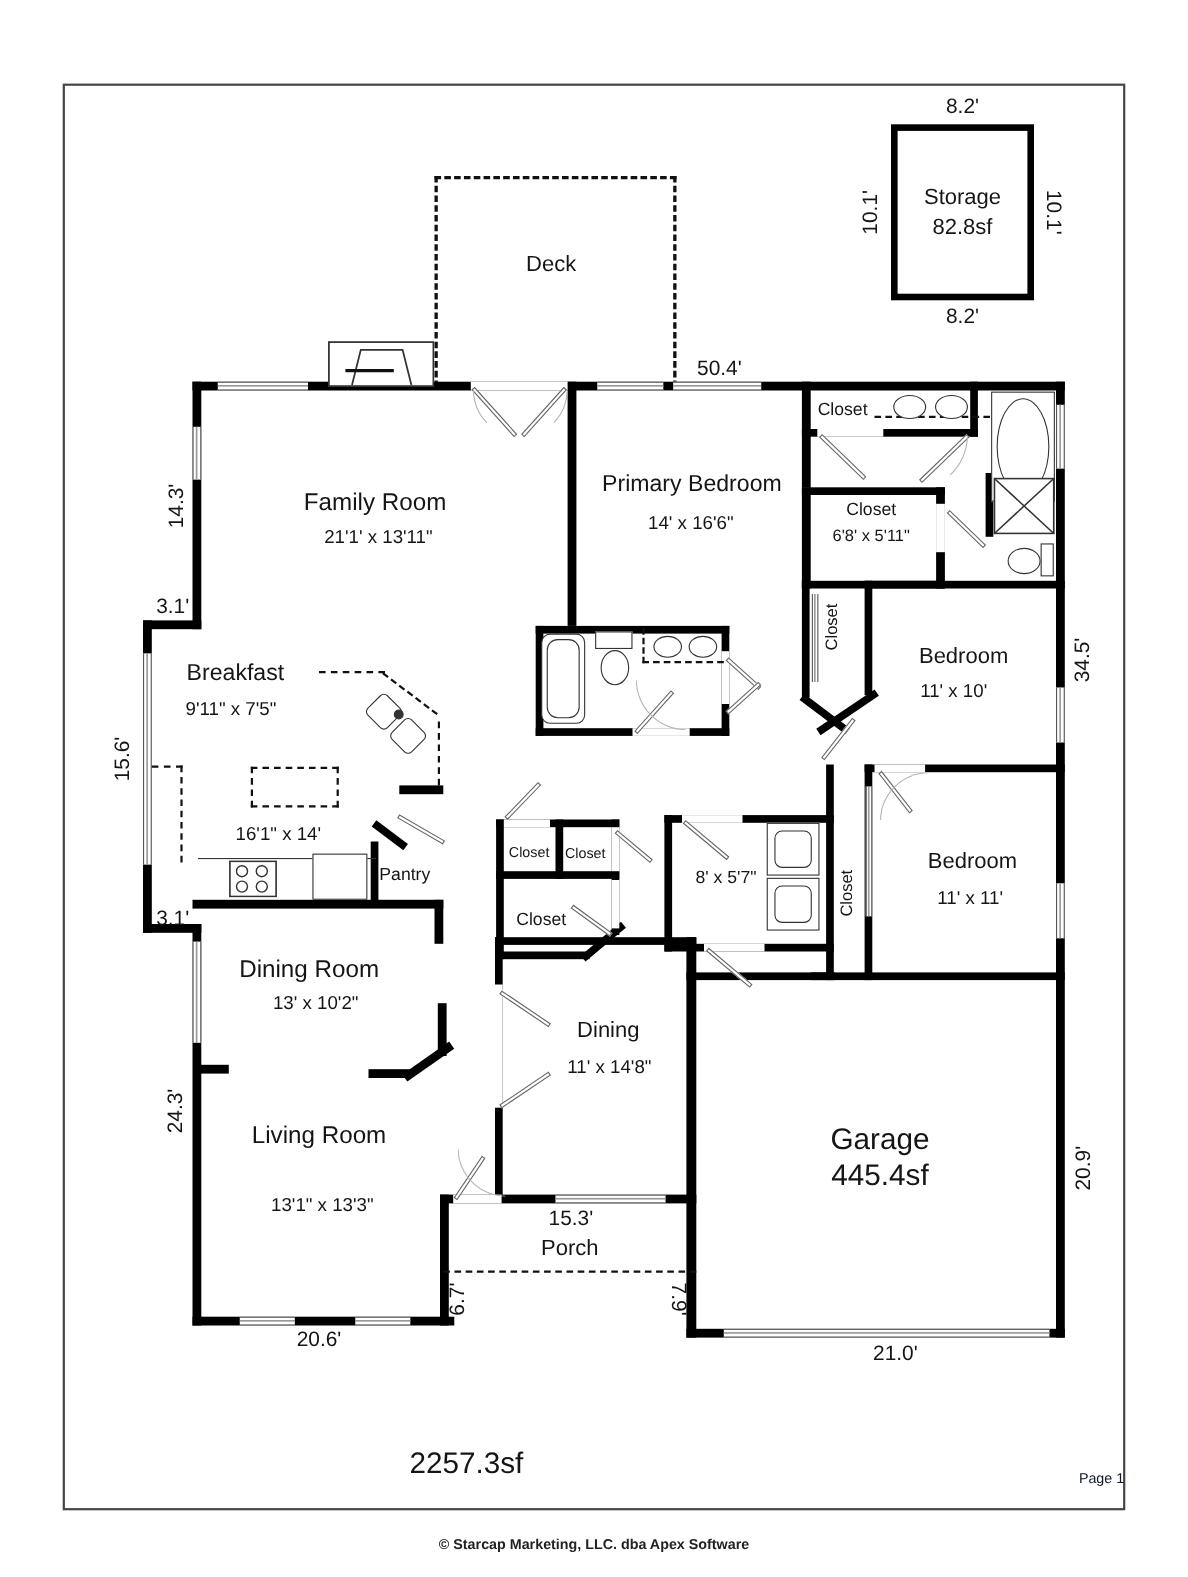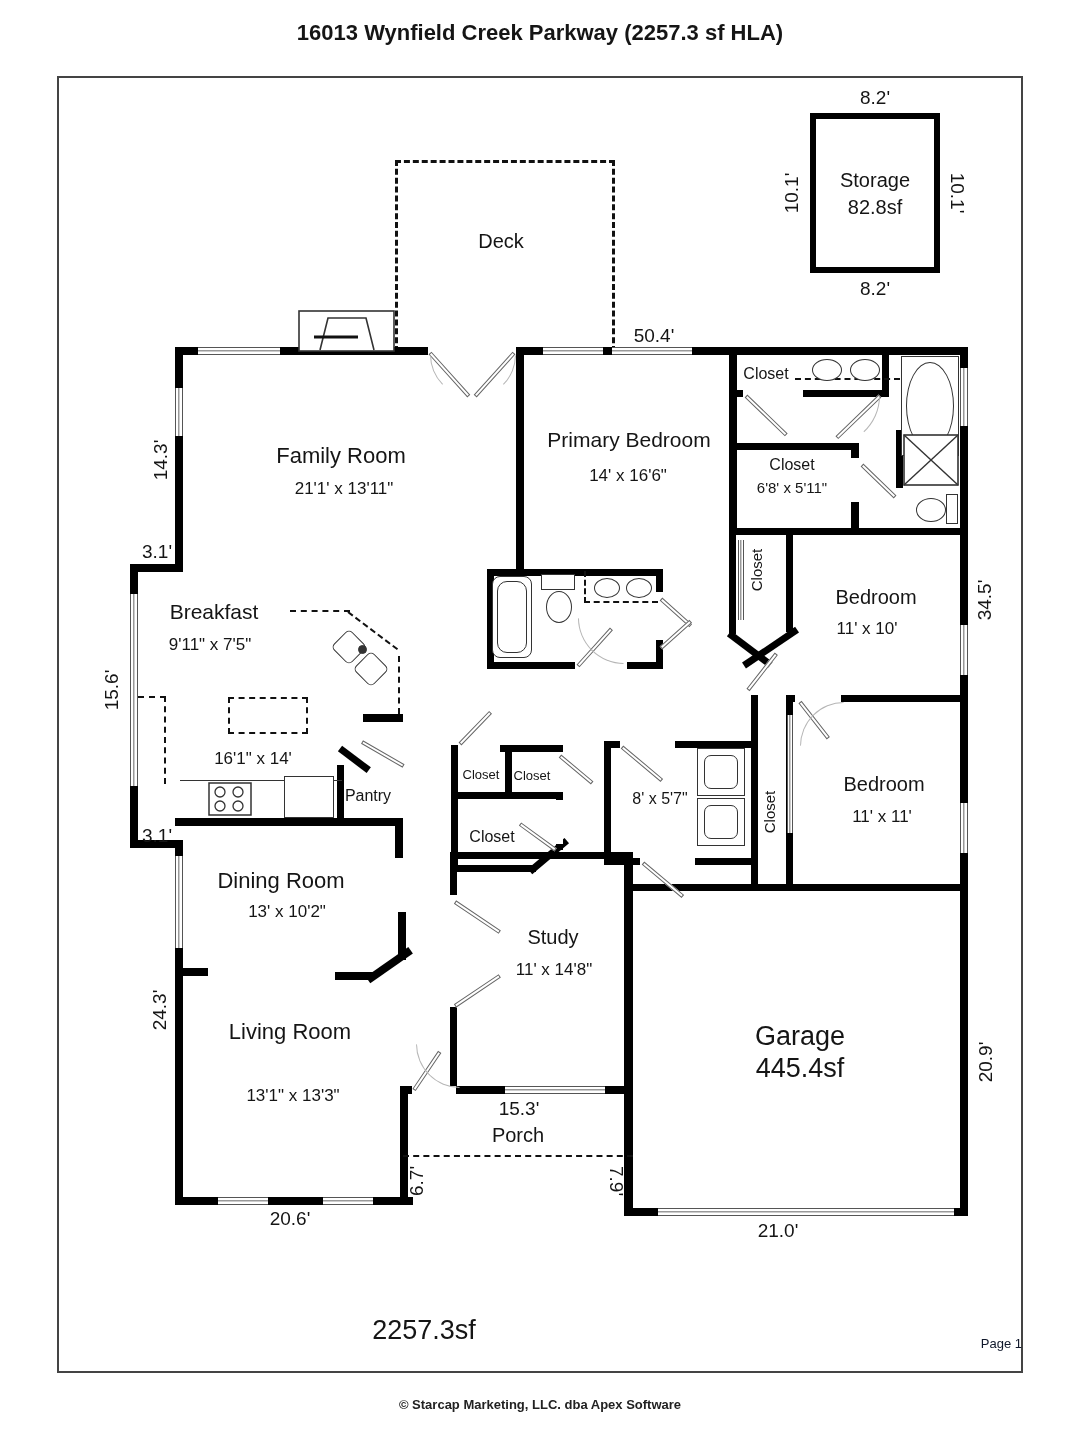--- a/index.html
+++ b/index.html
@@ -35,21 +35,20 @@
   #footer-copy{position:absolute;left:540px;top:1404px;transform:translate(-50%,-50%);
                font-size:13px;font-weight:bold;color:#222}
   #footer-page{position:absolute;right:58px;top:1336px;font-size:13px;color:#0f172a}
 </style>
 </head>
 <body>
 
 <div id="page">
 
   <div id="sheet"></div>
-  <div class="lbl s22 b" style="left:540px;top:33px">16013 Wynfield Creek Parkway (2257.3 sf HLA)</div>
 
   <div style="position:absolute;left:810px;top:113px;width:130px;height:160px;border:6px solid #000;box-sizing:border-box"></div>
   <div class="lbl s19" style="left:875px;top:98px">8.2'</div>
   <div class="lbl s19" style="left:875px;top:289px">8.2'</div>
   <div class="lbl s19 rot" style="left:792px;top:193px">10.1'</div>
   <div class="lbl s19 rot90" style="left:957px;top:193px">10.1'</div>
   <div class="lbl s20" style="left:875px;top:180px">Storage</div>
   <div class="lbl s20" style="left:875px;top:207px">82.8sf</div>
 
   <div class="dashrect" style="left:395px;top:160px;width:220px;height:192px;border-width:3.5px"></div>
@@ -228,21 +227,21 @@
   <div class="lbl s19" style="left:157px;top:552px">3.1'</div>
   <div class="lbl s19 rot" style="left:112px;top:690px">15.6'</div>
   <div class="lbl s19" style="left:157px;top:836px">3.1'</div>
   <div class="lbl s19 rot" style="left:160px;top:1010px">24.3'</div>
   <div class="lbl s19 rot" style="left:985px;top:600px">34.5'</div>
   <div class="lbl s19 rot" style="left:986px;top:1062px">20.9'</div>
   <div class="lbl s19" style="left:290px;top:1219px">20.6'</div>
   <div class="lbl s19" style="left:519px;top:1109px">15.3'</div>
   <div class="lbl s19 rot" style="left:417px;top:1181px">6.7'</div>
   <div class="lbl s19 rot90" style="left:616px;top:1181px">7.9'</div>
-  <div class="lbl s19" style="left:778px;top:1231px">21.0'</div>
+  <div class="lbl s19" style="left:814px;top:1231px">21.0'</div>
 
   <div class="lbl s22" style="left:341px;top:456px">Family Room</div>
   <div class="lbl s17" style="left:344px;top:489px">21'1' x 13'11"</div>
   <div class="lbl s21" style="left:629px;top:440px">Primary Bedroom</div>
   <div class="lbl s17" style="left:628px;top:476px">14' x 16'6"</div>
   <div class="lbl s16" style="left:766px;top:374px">Closet</div>
   <div class="lbl s16" style="left:792px;top:465px">Closet</div>
   <div class="lbl s15" style="left:792px;top:488px">6'8' x 5'11"</div>
   <div class="lbl s15 rot" style="left:757px;top:570px">Closet</div>
   <div class="lbl s20" style="left:876px;top:597px">Bedroom</div>
@@ -253,21 +252,21 @@
   <div class="lbl s21" style="left:214px;top:612px">Breakfast</div>
   <div class="lbl s17" style="left:210px;top:645px">9'11" x 7'5"</div>
   <div class="lbl s17" style="left:253px;top:759px">16'1" x 14'</div>
   <div class="lbl s16" style="left:368px;top:796px">Pantry</div>
   <div class="lbl s13" style="left:481px;top:775px">Closet</div>
   <div class="lbl s13" style="left:532px;top:776px">Closet</div>
   <div class="lbl s16" style="left:492px;top:837px">Closet</div>
   <div class="lbl s16" style="left:660px;top:799px">8' x 5'7"</div>
   <div class="lbl s22" style="left:281px;top:881px">Dining Room</div>
   <div class="lbl s17" style="left:287px;top:912px">13' x 10'2"</div>
-  <div class="lbl s20" style="left:553px;top:937px">Study</div>
+  <div class="lbl s20" style="left:553px;top:937px">Dining</div>
   <div class="lbl s17" style="left:554px;top:970px">11' x 14'8"</div>
   <div class="lbl s27" style="left:800px;top:1036px">Garage</div>
   <div class="lbl s27" style="left:800px;top:1068px">445.4sf</div>
   <div class="lbl s22" style="left:290px;top:1032px">Living Room</div>
   <div class="lbl s17" style="left:293px;top:1096px">13'1" x 13'3"</div>
   <div class="lbl s20" style="left:518px;top:1135px">Porch</div>
 
   <div class="lbl s27" style="left:424px;top:1330px">2257.3sf</div>
   <div id="footer-copy">© Starcap Marketing, LLC. dba Apex Software</div>
   <div id="footer-page">Page 1</div>

